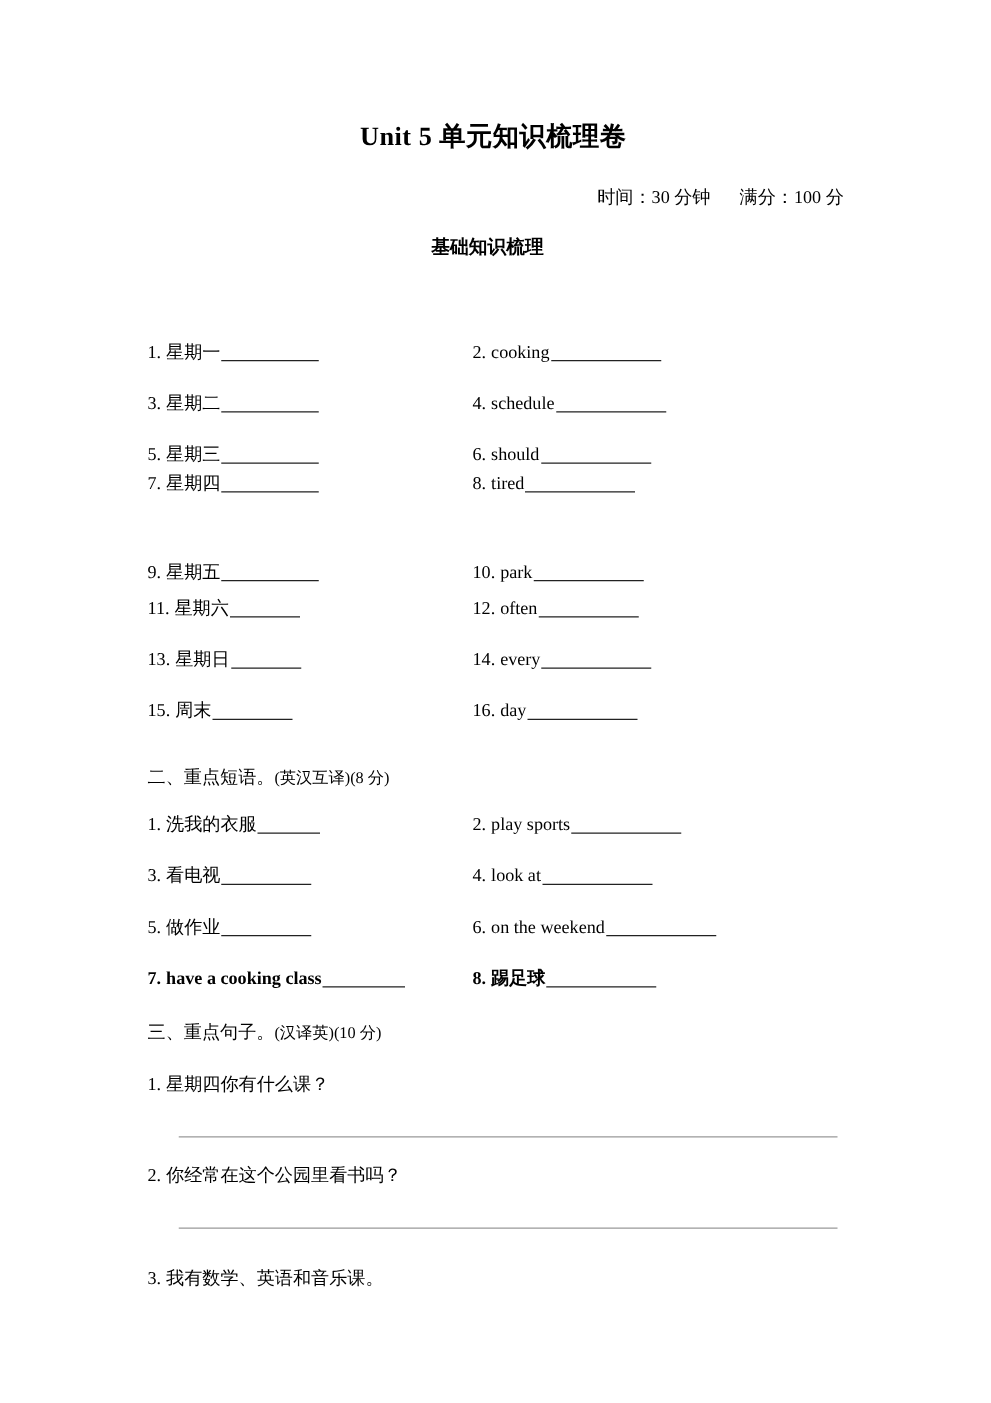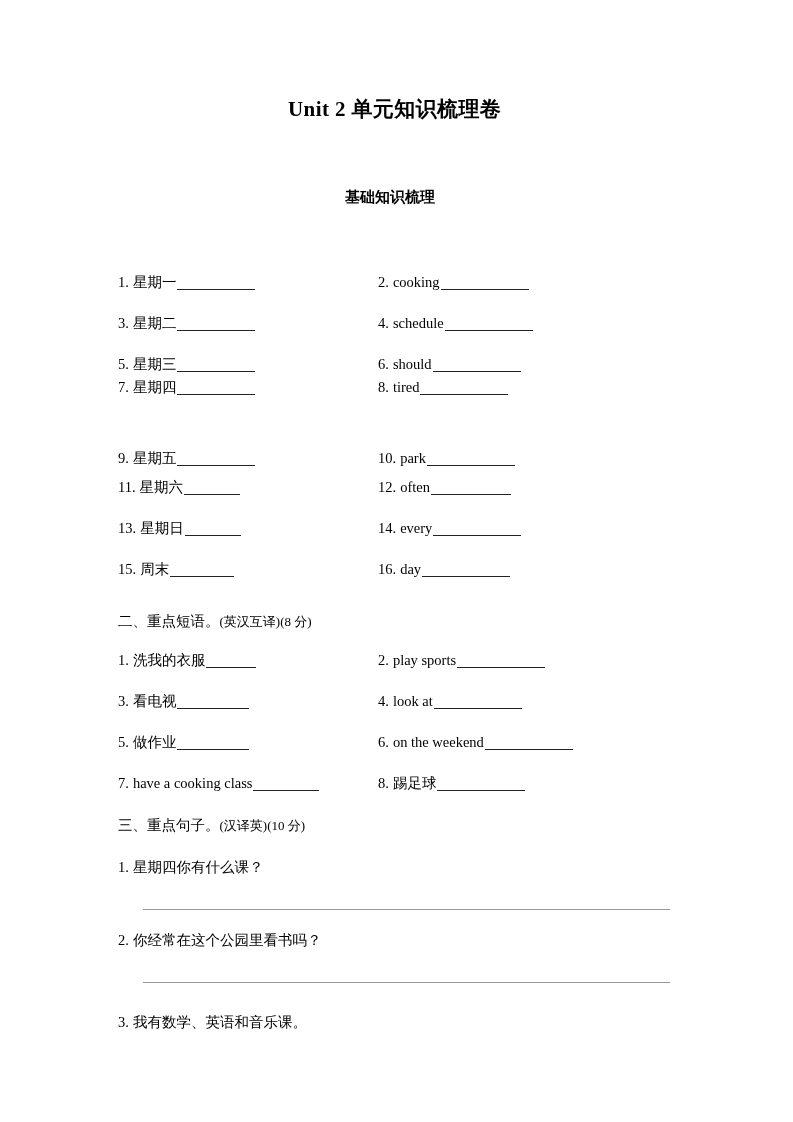--- a/index.html
+++ b/index.html
@@ -96,22 +96,27 @@
     width: 527px;
     height: 0;
     border-top: 1px solid #999;
   }
 </style>
 </head>
 <body>
 
 <div class="page">
 
-  <div class="doc-title">Unit 2 单元知识梳理卷</div>
+  <div class="doc-title">Unit 5 单元知识梳理卷</div>
 
+  <div class="meta-line">
+    <span>时间：30 分钟</span>
+    <span class="meta-gap"></span>
+    <span>满分：100 分</span>
+  </div>
 
   <div class="section-banner">基础知识梳理</div>
 
 
   <div class="sec-heading" id="h-phrase" style="top:612px;">
     <span>二、重点短语。</span><span class="sm">(英汉互译)(8 分)</span>
   </div>
 
   <div class="sec-heading" id="h-sent" style="top:816px;">
     <span>三、重点句子。</span><span class="sm">(汉译英)(10 分)</span>
@@ -157,21 +162,21 @@
         <div class="qcell right"><span class="qnum">2.</span><span>play sports</span><span class="blank" style="width: 88px;"></span></div>
       </div>
       <div class="qrow" style="top: 691px;">
         <div class="qcell left"><span class="qnum">3.</span><span>看电视</span><span class="blank" style="width: 72px;"></span></div>
         <div class="qcell right"><span class="qnum">4.</span><span>look at</span><span class="blank" style="width: 88px;"></span></div>
       </div>
       <div class="qrow" style="top: 732px;">
         <div class="qcell left"><span class="qnum">5.</span><span>做作业</span><span class="blank" style="width: 72px;"></span></div>
         <div class="qcell right"><span class="qnum">6.</span><span>on the weekend</span><span class="blank" style="width: 88px;"></span></div>
       </div>
-      <div class="qrow" style="top: 773px;">
+      <div class="qrow" style="top: 773px; font-weight: bold;">
         <div class="qcell left"><span class="qnum">7.</span><span>have a cooking class</span><span class="blank" style="width: 66px;"></span></div>
         <div class="qcell right"><span class="qnum">8.</span><span>踢足球</span><span class="blank" style="width: 88px;"></span></div>
       </div>
     </div>
   <div id="sentence-rows">
       <div class="srow" style="top: 858px;"><span class="qnum">1.</span><span>星期四你有什么课？</span></div>
       <div class="answer-rule" style="top: 909px;"></div>
       <div class="srow" style="top: 931px;"><span class="qnum">2.</span><span>你经常在这个公园里看书吗？</span></div>
       <div class="answer-rule" style="top: 982px;"></div>
       <div class="srow" style="top: 1013px;"><span class="qnum">3.</span><span>我有数学、英语和音乐课。</span></div>

